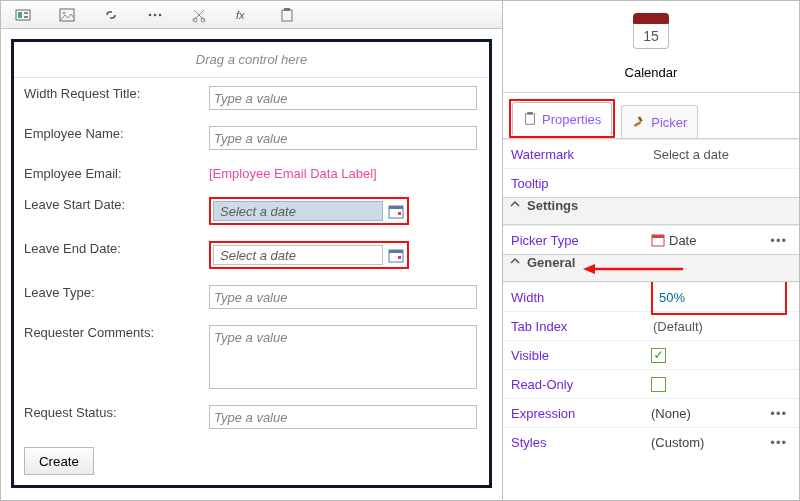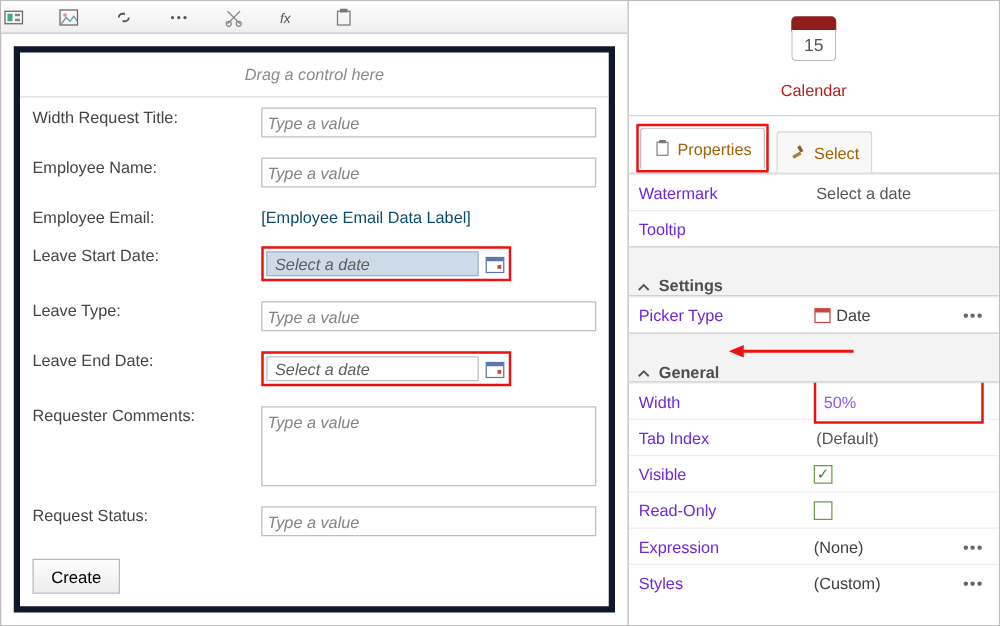--- a/index.html
+++ b/index.html
@@ -2,64 +2,64 @@
 <html><head>
 <meta charset="utf-8">
 <style>
   * { box-sizing: border-box; }
   html, body { margin:0; padding:0; font-family: "Segoe UI", Arial, sans-serif; font-size:13px; color:#404040; background:#fff; }
   .app { width:800px; height:501px; display:flex; position:relative; border:1px solid #bdbdbd; }
   .left { width:501px; display:flex; flex-direction:column; }
   .right { flex:1; border-left:1px solid #bdbdbd; display:flex; flex-direction:column; background:#fff; }
 
   
-  .toolbar { height:28px; background:linear-gradient(#fdfdfd,#efefef); border-bottom:1px solid #c4c4c4; display:flex; align-items:center; padding:0 0; gap:24px; }
+  .toolbar { height:28px; background:linear-gradient(#fdfdfd,#efefef); border-bottom:1px solid #c4c4c4; display:flex; align-items:center; padding:0 12px; gap:24px; }
   .tb-btn { width:20px; height:20px; display:inline-flex; align-items:center; justify-content:center; color:#555; }
   .tb-btn svg { width:16px; height:16px; }
 
   
   .canvas { padding:10px; }
-  .form-panel { border:5px solid #0f172a; background:#fff; }
+  .form-panel { border:3px solid #0f172a; background:#fff; }
   .drop-hint { text-align:center; font-style:italic; color:#8a8a8a; padding:10px 0; border-bottom:1px solid #e0e0e0; }
   table.form { width:100%; border-collapse:collapse; }
   table.form td { padding:8px 10px 8px 10px; vertical-align:top; }
   table.form td.lbl { width:185px; color:#444; }
   .txt { width:268px; height:24px; border:1px solid #bfbfbf; background:#fff; padding:0 4px; font-style:italic; color:#838383; display:flex; align-items:center; }
   .txt-multi { height:64px; align-items:flex-start; padding-top:4px; }
-  .static-label { color:#0c4a6e; }
+  .static-label { color:#ec4899; }
   .date-wrap { width:200px; height:28px; border:2px solid #e11; display:flex; align-items:center; }
   .date-input { flex:1; height:20px; margin:0 2px; border:1px solid #9fb6c8; background:#cddbe9; color:#5d5d5d; font-style:italic; display:flex; align-items:center; padding:0 6px; }
   .date-ico { width:22px; height:22px; display:flex; align-items:center; justify-content:center; }
   .date-ico svg { width:16px; height:16px; }
   .btn-create { margin:10px; width:70px; height:28px; border:1px solid #b8b8b8; background:linear-gradient(#fdfdfd,#ececec); cursor:pointer; }
 
   
   .cal-header { height:92px; display:flex; flex-direction:column; align-items:center; justify-content:center; gap:4px; border-bottom:1px solid #d6d6d6; }
   .cal-icon { width:36px; height:48px; position:relative; }
   .cal-icon .top { position:absolute; top:0; left:0; width:100%; height:12px; background:#8f1d1d; border-radius:4px 4px 0 0; }
   .cal-icon .body { position:absolute; top:10px; left:0; width:100%; height:26px; background:#fff; border:1px solid #bbb; border-top:1px solid #8f1d1d; border-radius:0 0 4px 4px; display:flex; align-items:center; justify-content:center; font-size:14px; color:#555; }
-  .cal-label { color:#b91c1c; }
+  .cal-label { color:#000000; }
 
   .tabs { display:flex; align-items:flex-end; gap:6px; padding:6px 6px 0 6px; border-bottom:1px solid #cfcfcf; }
-  .tab { display:flex; align-items:center; gap:5px; height:26px; padding:16px 10px; border:1px solid #cfcfcf; border-bottom:none; border-radius:3px 3px 0 0; background:#f8f8f8; color:#a16207; }
+  .tab { display:flex; align-items:center; gap:5px; height:26px; padding:16px 10px; border:1px solid #cfcfcf; border-bottom:none; border-radius:3px 3px 0 0; background:#f8f8f8; color:#8b5cf6; }
   .tab.active { background:#fff; border-color:#bfbfbf; }
   .tab-frame { border:2px solid #e11; padding:1px; border-radius:1px; }
   .tab svg { width:14px; height:14px; }
 
   .props { flex:1; overflow:auto; }
   .prow { display:flex; align-items:center; height:29px; padding-left:8px; border-top:1px solid #eee; }
   .prow .plabel { width:140px; color:#6d28d9; }
   .prow .pval { flex:1; padding-right:8px; display:flex; align-items:center; gap:6px; }
   .prow .pval input[type=text] { width:100%; height:22px; border:none; background:transparent; color:#555; font-family:inherit; font-size:13px; }
-  .section { height:40px; background:#f3f3f3; border-top:1px solid #d0d0d0; border-bottom:1px solid #d0d0d0; display:flex; align-items:flex-end; gap:6px; padding-left:6px; font-weight:600; color:#4d4d4d; position:relative; }
+  .section { height:28px; background:#f3f3f3; border-top:1px solid #d0d0d0; border-bottom:1px solid #d0d0d0; display:flex; align-items:flex-start; gap:6px; padding-left:6px; font-weight:600; color:#4d4d4d; position:relative; }
   .section svg.chev { width:12px; height:12px; }
   .arrow-red { position:absolute; left:80px; top:7px; }
   .arrow-red svg { width:100px; height:14px; }
 
-  .hl { border:2px solid #e11; height:36px; display:flex; align-items:center; padding:0 6px; width:136px; color:#8b5cf6; }
+  .hl { border:2px solid #e11; height:36px; display:flex; align-items:center; padding:0 6px; width:136px; color:#0369a1; }
   .cbx { width:15px; height:15px; border:1px solid #6ba042; display:inline-flex; align-items:center; justify-content:center; background:#fff; }
   .cbx.checked::after { content:"✓"; color:#2f8f24; font-size:12px; line-height:1; }
   .dots { margin-left:auto; letter-spacing:1px; color:#666; padding-right:4px; }
   .date-mini { display:inline-flex; align-items:center; gap:4px; }
   .date-mini svg { width:14px; height:14px; }
 </style>
 </head>
 <body>
 
 <div class="app">
@@ -143,41 +143,41 @@
                       <svg viewBox="0 0 16 16">
                         <rect x="1" y="3" width="14" height="12" fill="#fff" stroke="#5a7aa5"></rect>
                         <rect x="1" y="3" width="14" height="3" fill="#5a7aa5"></rect>
                         <rect x="10" y="9" width="3" height="3" fill="#c44"></rect>
                       </svg>
                     </span>
               </div>
             </td>
           </tr>
           <tr>
-            <td class="lbl">Leave Type:</td>
-            <td>
-                  <div class="txt">Type a value</div>
-                </td>
-          </tr>
-          <tr>
             <td class="lbl">Leave End Date:</td>
             <td>
               <div class="date-wrap">
                 <div class="date-input" style="background:#fff;border-color:#bfbfbf">Select a date</div>
                 <span class="date-ico">
                       <svg viewBox="0 0 16 16">
                         <rect x="1" y="3" width="14" height="12" fill="#fff" stroke="#5a7aa5"></rect>
                         <rect x="1" y="3" width="14" height="3" fill="#5a7aa5"></rect>
                         <rect x="10" y="9" width="3" height="3" fill="#c44"></rect>
                       </svg>
                     </span>
               </div>
             </td>
           </tr>
           <tr>
+            <td class="lbl">Leave Type:</td>
+            <td>
+                  <div class="txt">Type a value</div>
+                </td>
+          </tr>
+          <tr>
             <td class="lbl">Requester Comments:</td>
             <td>
                   <div class="txt txt-multi">Type a value</div>
                 </td>
           </tr>
           <tr>
             <td class="lbl">Request Status:</td>
             <td>
                   <div class="txt">Type a value</div>
                 </td>
@@ -206,21 +206,21 @@
               <rect x="5" y="0" width="6" height="3" fill="#777"></rect>
             </svg>
           <span>Properties</span>
         </span>
       </span>
       <span class="tab">
         <svg viewBox="0 0 16 16">
             <rect x="2" y="9" width="8" height="3" transform="rotate(-30 6 10)" fill="#b07b3c"></rect>
             <rect x="8" y="2" width="3" height="6" transform="rotate(-30 9 5)" fill="#8a5a28"></rect>
           </svg>
-        <span>Select</span>
+        <span>Picker</span>
       </span>
     </div>
 
     <div class="props">
       <div class="prow">
         <span class="plabel">Watermark</span>
         <span class="pval">
             <input type="text" value="Select a date" style="">
           </span>
       </div>

